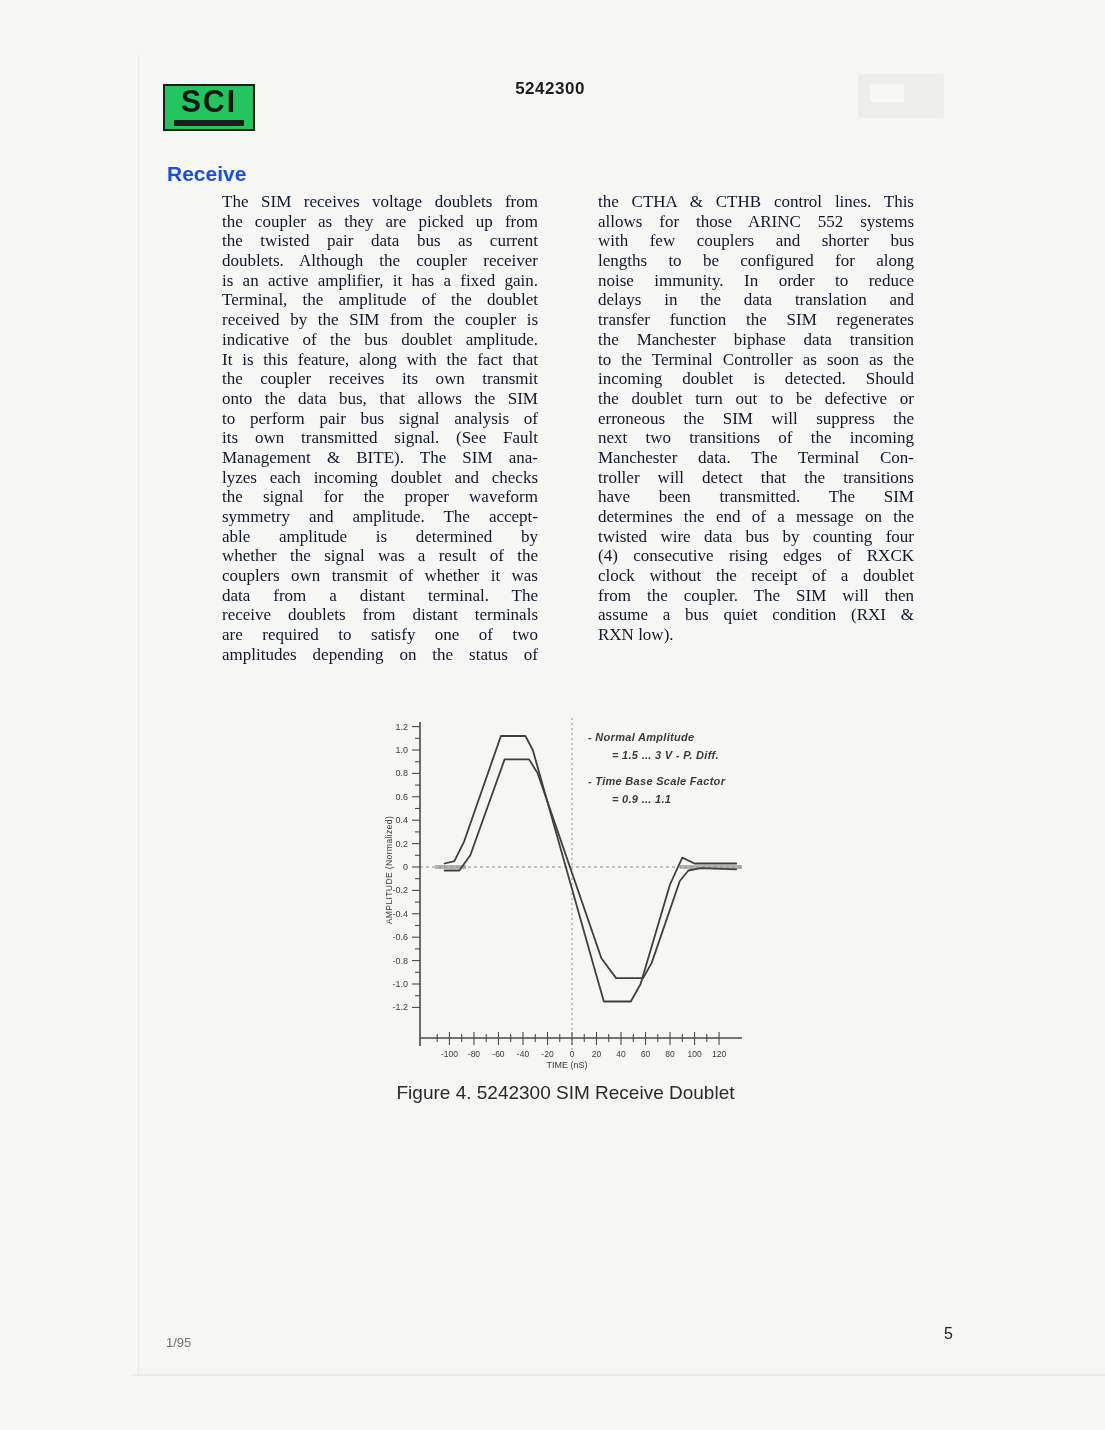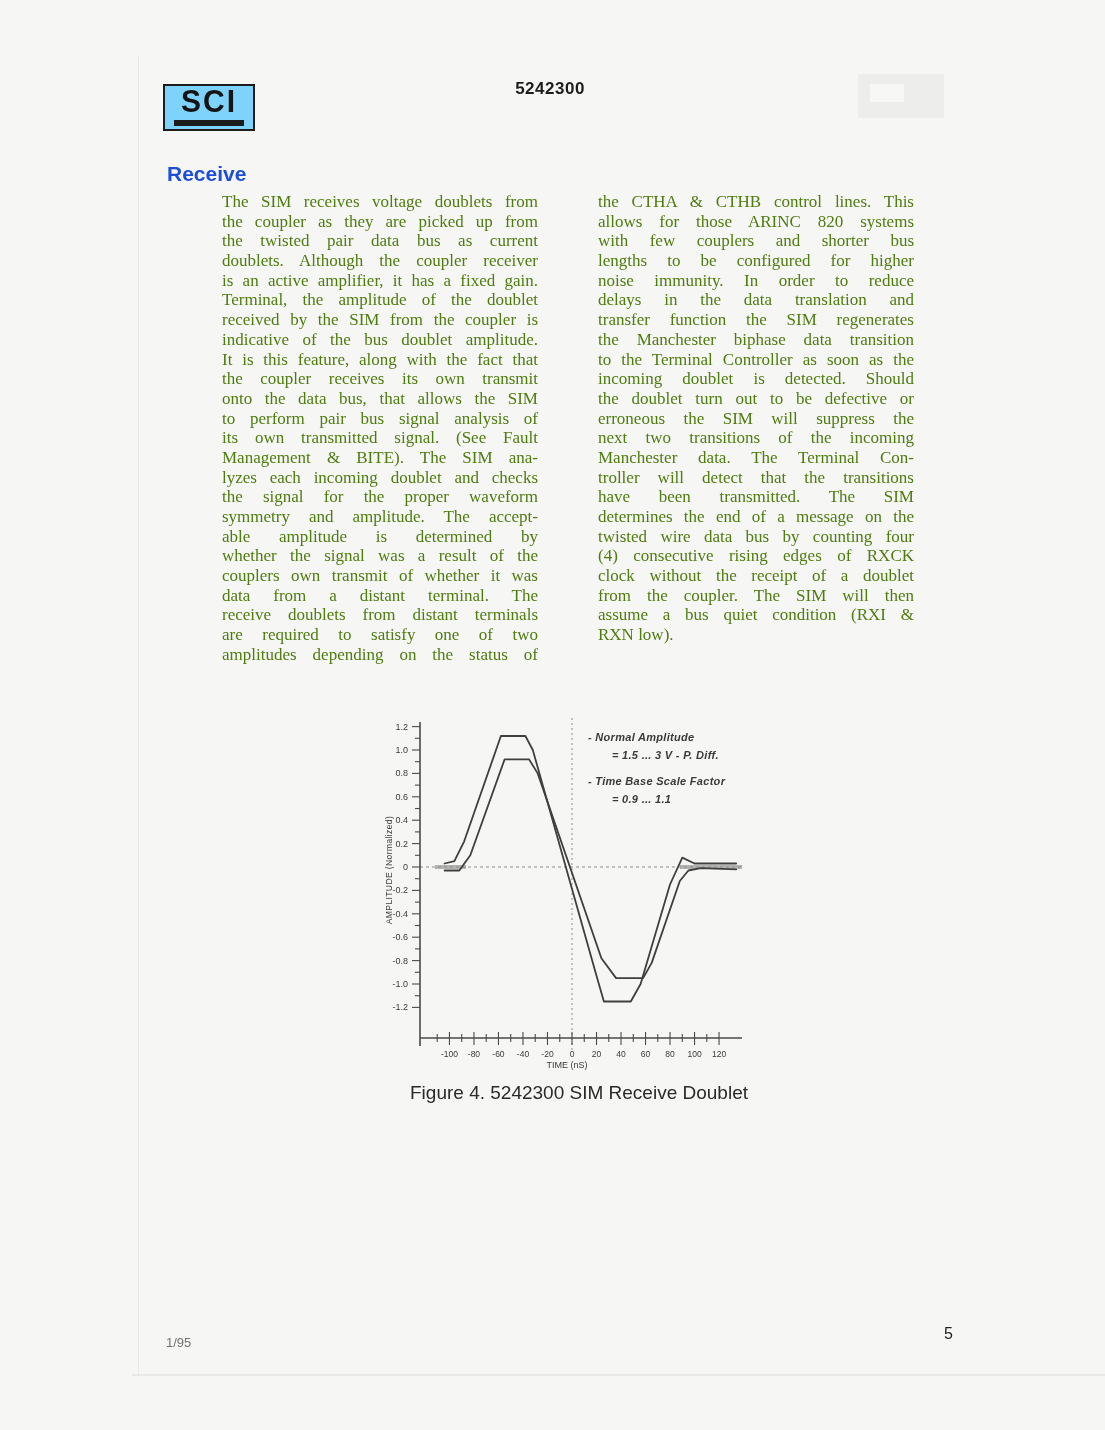--- a/index.html
+++ b/index.html
@@ -11,21 +11,21 @@
     font-family:"Liberation Serif", serif;
     color:#222;
   }
   .page-edge-left{position:absolute;left:138px;top:55px;width:1px;height:1320px;background:rgba(0,0,0,0.05);}
   .page-edge-bottom{position:absolute;left:132px;top:1374px;width:973px;height:2px;background:rgba(0,0,0,0.05);}
   .ghost-box{position:absolute;left:858px;top:74px;width:86px;height:44px;background:rgba(160,160,160,0.10);border-radius:2px;}
   .ghost-inner{position:absolute;left:12px;top:10px;width:34px;height:18px;background:rgba(255,255,255,0.55);}
 
   .logo-box{
     position:absolute;left:163px;top:84px;width:92px;height:47px;
-    border:2px solid #1c1c1c;background:#7dd3fc;box-sizing:border-box;
+    border:2px solid #1c1c1c;background:#22c55e;box-sizing:border-box;
   }
   .logo-text{
     position:absolute;left:0;right:0;top:1px;text-align:center;
     font-family:"Liberation Sans", sans-serif;font-weight:800;
     font-size:30px;line-height:30px;letter-spacing:2px;color:#141414;
     transform:scaleY(1.02);
   }
   .logo-bar{position:absolute;left:9px;right:9px;top:34px;height:6px;background:#1c1c1c;}
 
   .doc-number{
@@ -36,39 +36,39 @@
   .section-title{
     position:absolute;left:167px;top:162px;
     font-family:"Liberation Sans", sans-serif;font-weight:700;font-size:21px;color:#1d4ed8;
   }
 
   .col{position:absolute;top:192px;width:316px;font-size:17px;}
   .col-left{left:222px;}
   .col-right{left:598px;}
   .tline{
     height:19.7px;line-height:19.7px;white-space:nowrap;
-    text-align:justify;color:#4d7c0f;
+    text-align:justify;color:#0f172a;
   }
   .tline.just{text-align:justify;text-align-last:justify;white-space:normal;height:19.7px;overflow:hidden;}
   .tline.plain{text-align:left;text-align-last:left;}
 
   .chart-svg{position:absolute;left:355px;top:698px;}
 
   .chart-note{
     position:absolute;
     font-family:"Liberation Sans", sans-serif;font-style:italic;font-weight:700;
     font-size:11px;color:#3a3a3a;letter-spacing:0.3px;white-space:nowrap;
   }
   .note1{left:588px;top:731px;}
   .note2{left:612px;top:749px;}
   .note3{left:588px;top:775px;}
   .note4{left:612px;top:793px;}
 
   .figure-caption{
-    position:absolute;left:383px;top:1082px;width:365px;text-align:right;
+    position:absolute;left:383px;top:1082px;width:365px;text-align:center;
     font-family:"Liberation Sans", sans-serif;font-size:19px;color:#2a2a2a;
   }
 
   .footer-date{
     position:absolute;left:166px;top:1335px;
     font-family:"Liberation Sans", sans-serif;font-size:13px;color:#737373;
   }
   .page-number{
     position:absolute;left:944px;top:1325px;
     font-family:"Liberation Sans", sans-serif;font-size:16px;color:#222;
@@ -115,23 +115,23 @@
       <div class="tline just">able amplitude is determined by</div>
       <div class="tline just">whether the signal was a result of the</div>
       <div class="tline just">couplers own transmit of whether it was</div>
       <div class="tline just">data from a distant terminal. The</div>
       <div class="tline just">receive doublets from distant terminals</div>
       <div class="tline just">are required to satisfy one of two</div>
       <div class="tline just">amplitudes depending on the status of</div>
     </div>
   <div class="col col-right" id="right-col">
       <div class="tline just">the CTHA &amp; CTHB control lines. This</div>
-      <div class="tline just">allows for those ARINC 820 systems</div>
+      <div class="tline just">allows for those ARINC 552 systems</div>
       <div class="tline just">with few couplers and shorter bus</div>
-      <div class="tline just">lengths to be configured for higher</div>
+      <div class="tline just">lengths to be configured for along</div>
       <div class="tline just">noise immunity. In order to reduce</div>
       <div class="tline just">delays in the data translation and</div>
       <div class="tline just">transfer function the SIM regenerates</div>
       <div class="tline just">the Manchester biphase data transition</div>
       <div class="tline just">to the Terminal Controller as soon as the</div>
       <div class="tline just">incoming doublet is detected. Should</div>
       <div class="tline just">the doublet turn out to be defective or</div>
       <div class="tline just">erroneous the SIM will suppress the</div>
       <div class="tline just">next two transitions of the incoming</div>
       <div class="tline just">Manchester data. The Terminal Con-</div>

